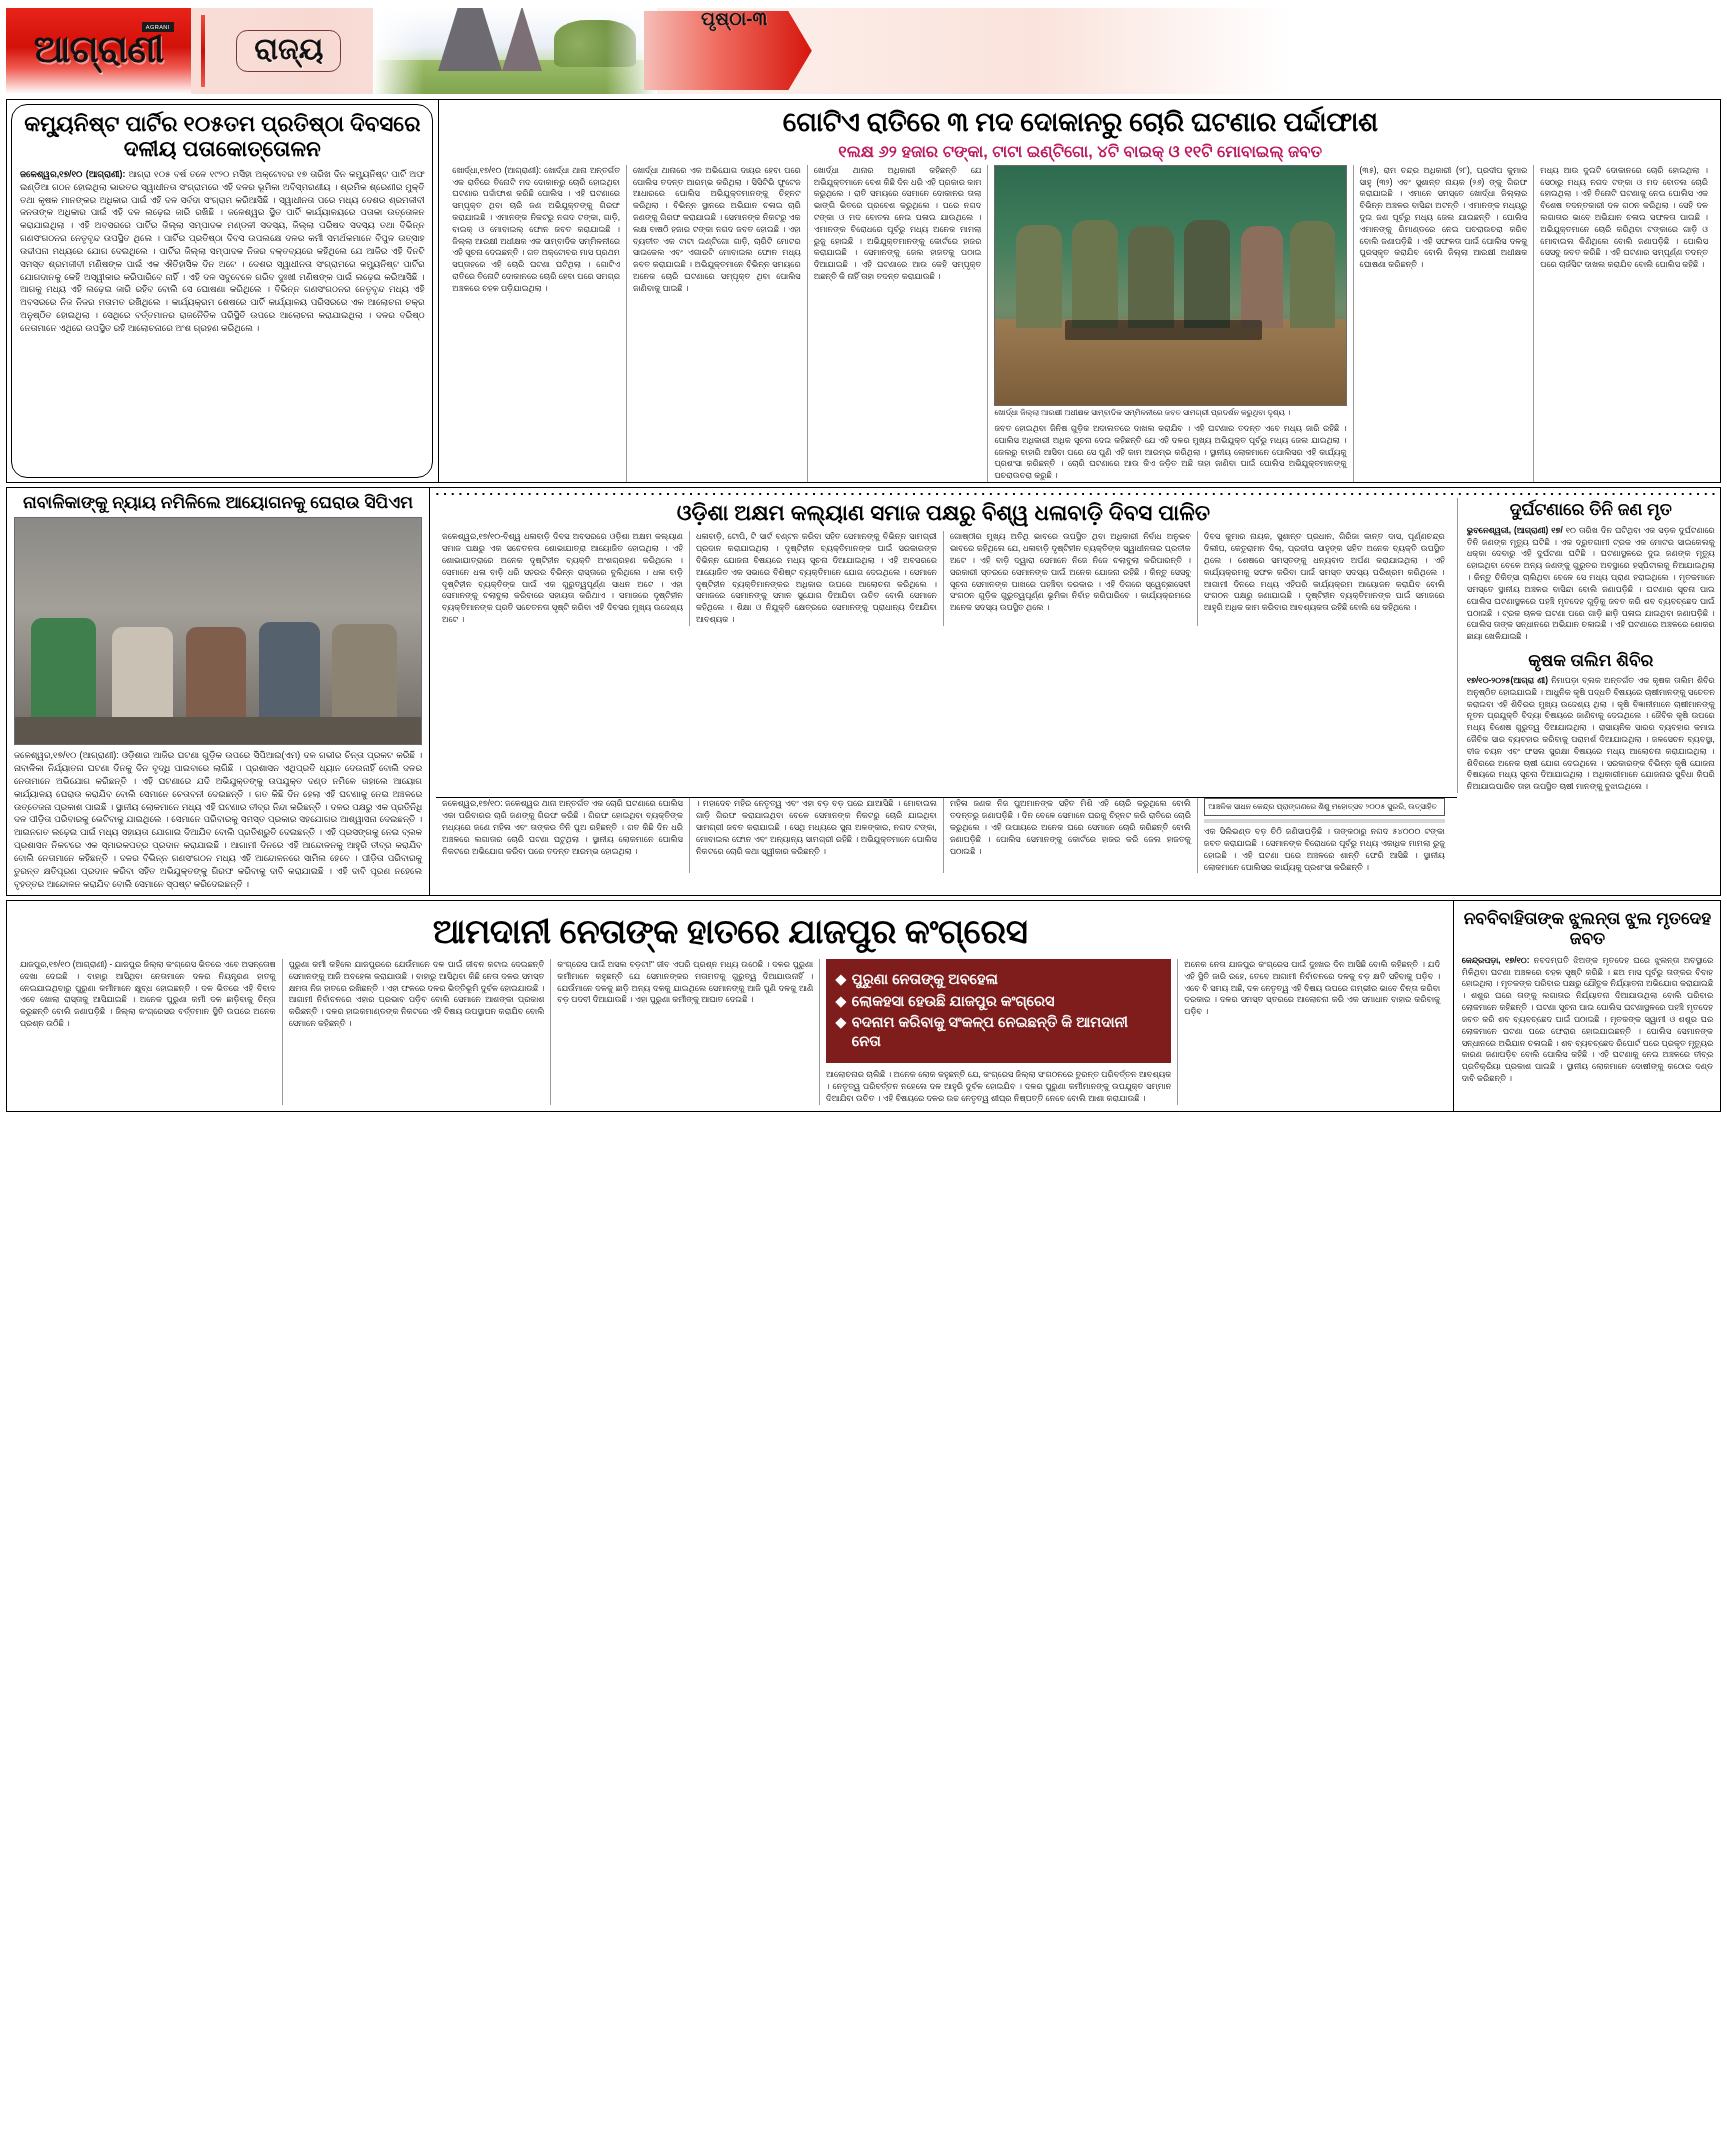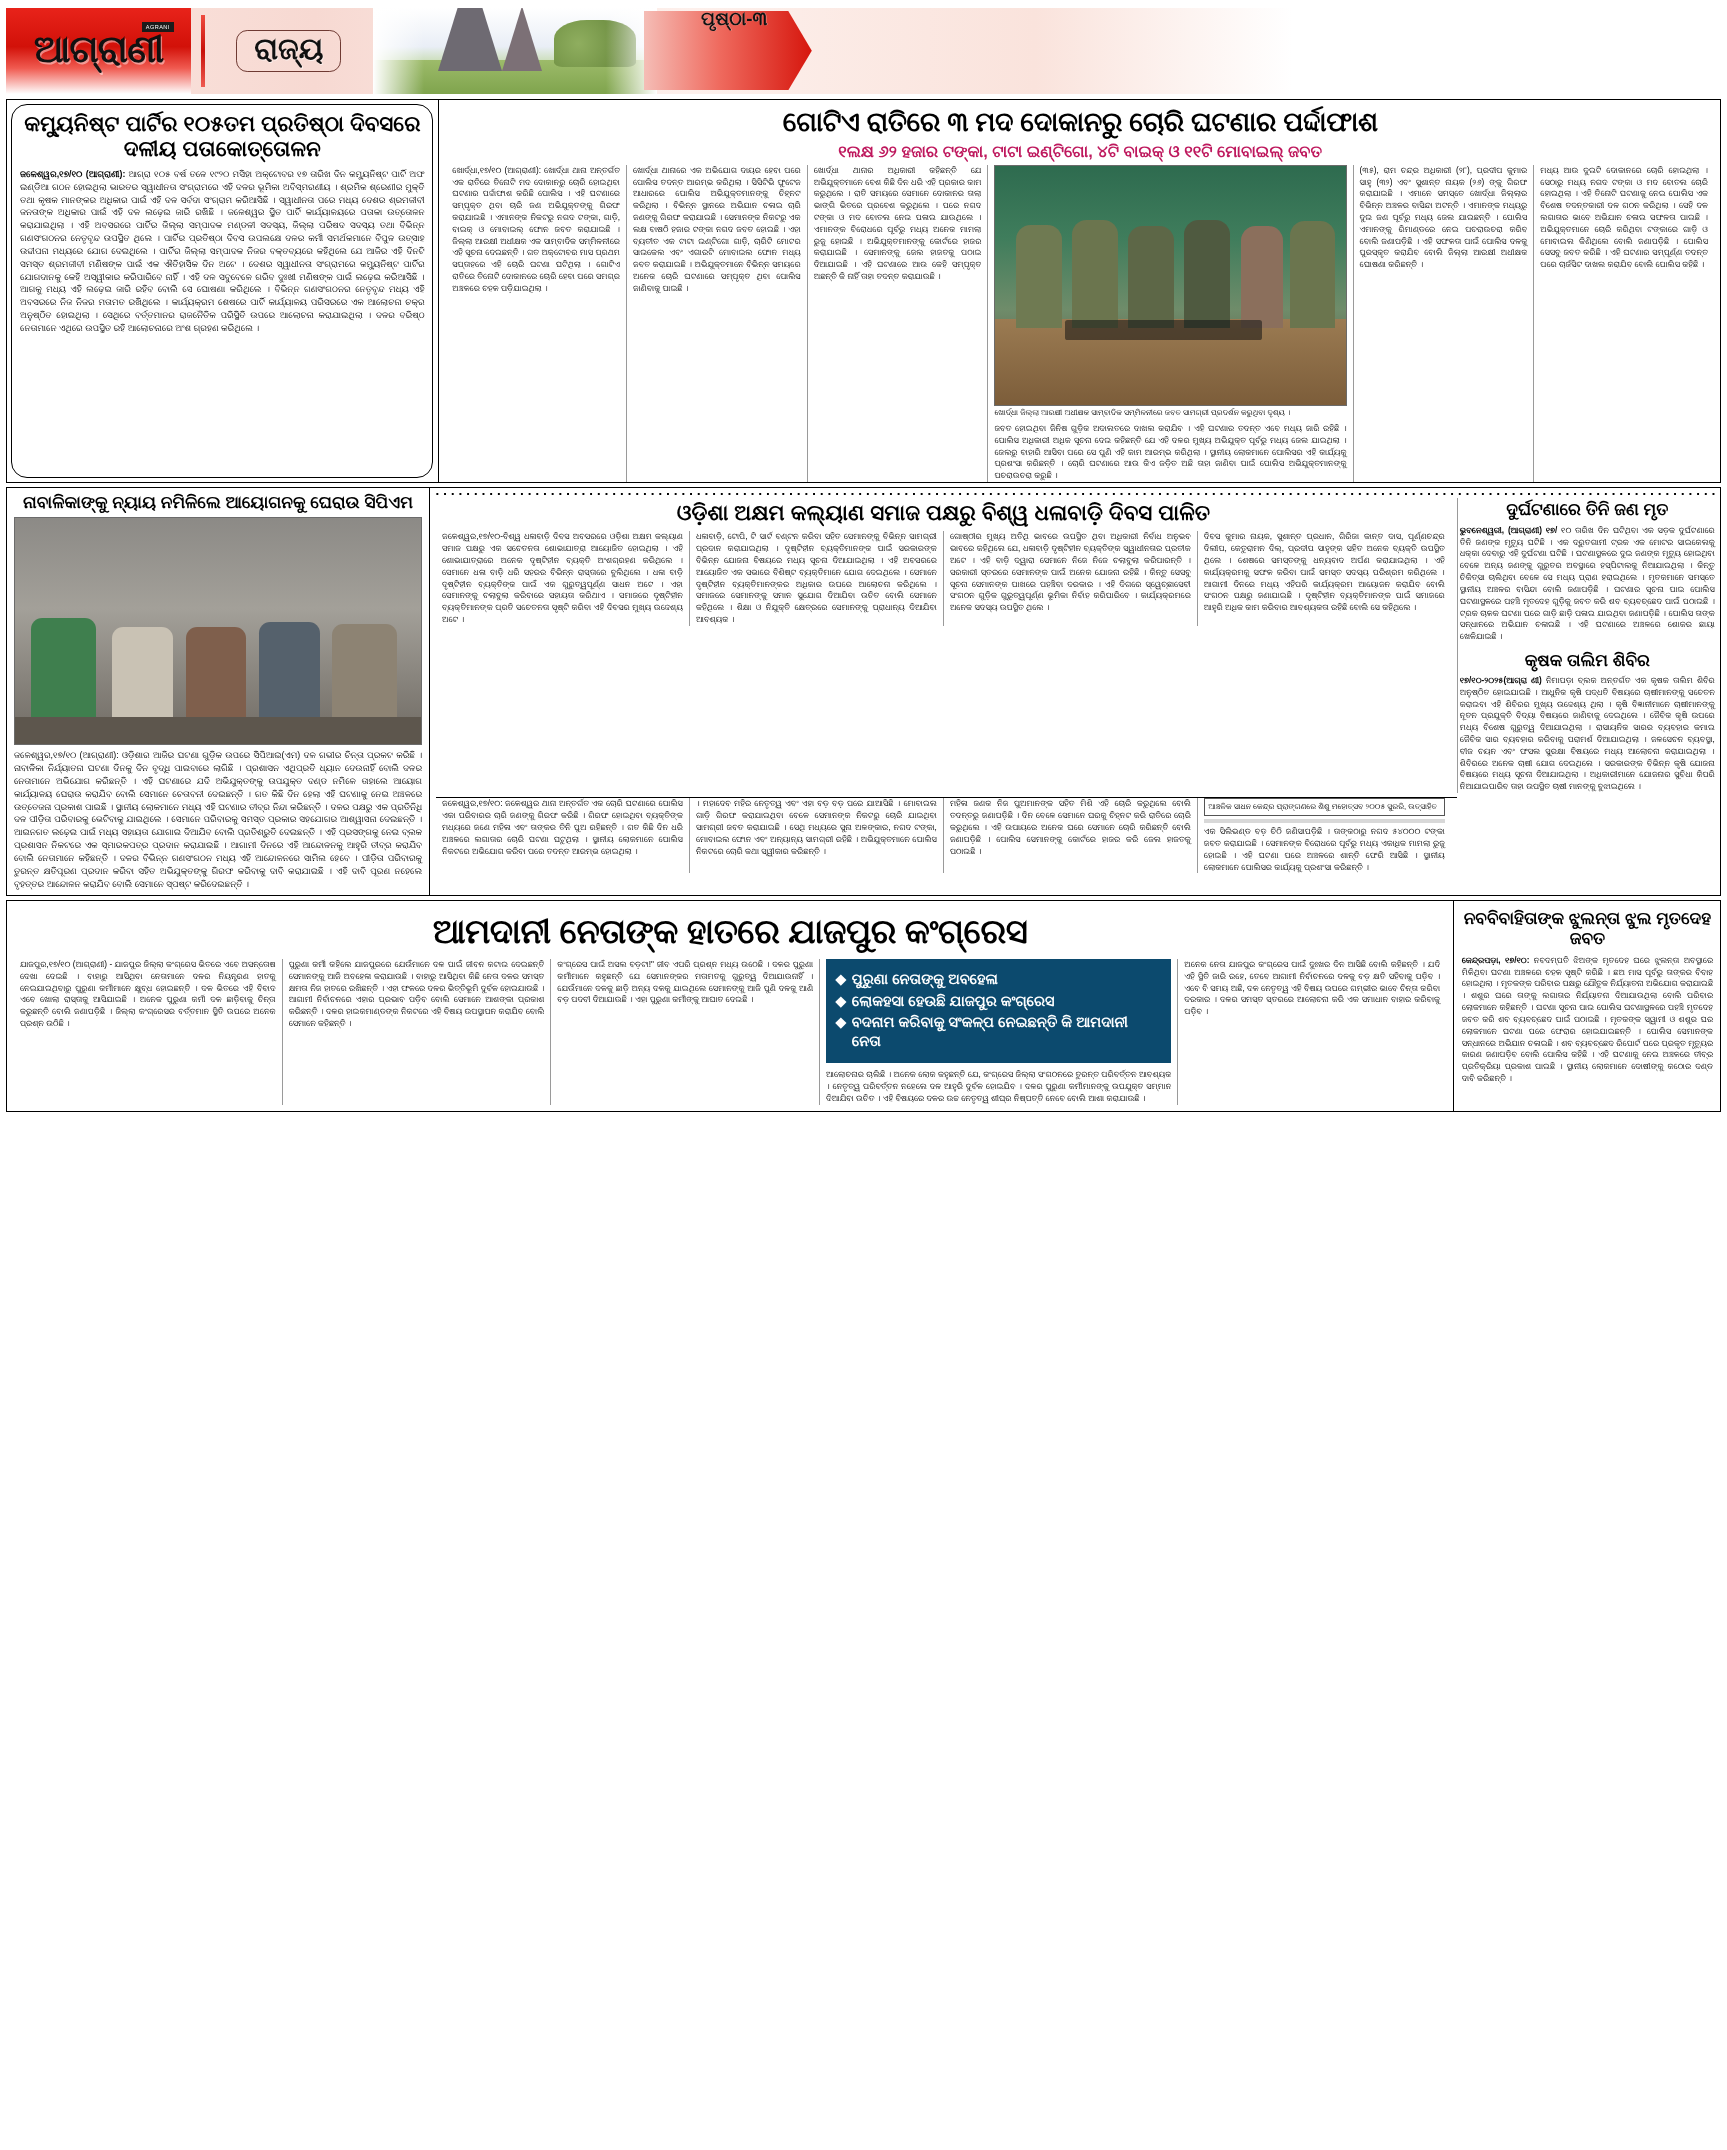--- a/index.html
+++ b/index.html
@@ -194,21 +194,21 @@
   .photo {
     background: #b9bdc4;
     position: relative;
     overflow: hidden;
     border: 0.4px solid #6b6b6b;
   }
   .photo .pbg { position:absolute; inset:0; }
   .caption { font-size: 7.7px; line-height: 1.35; text-align: justify; padding-top: 2.6px; }
 
   .blackbox {
-    background: #0c4a6e;
+    background: #7f1d1d;
     color: #fff;
     padding: 8.6px 11.2px 9.5px 11.2px;
   }
   .blackbox .bl {
     display: flex; align-items: flex-start; gap: 6.9px;
     font-size: 14.6px; font-weight: bold; line-height: 1.3;
     margin: 2.6px 0;
   }
   .blackbox .dia {
     flex: 0 0 auto;
@@ -331,21 +331,21 @@
             </div>
             <div class="col" style="flex:1 1 0;">
               <div class="body-col small">ଗୋଷ୍ଠୀର ମୁଖ୍ୟ ଅତିଥି ଭାବରେ ଉପସ୍ଥିତ ଥିବା ଅଧିକାରୀ ନିର୍ବାଧ ଅନୁଭବ ଭାବରେ କହିଥିଲେ ଯେ, ଧଳାବାଡ଼ି ଦୃଷ୍ଟିହୀନ ବ୍ୟକ୍ତିଙ୍କ ସ୍ୱାଧୀନତାର ପ୍ରତୀକ ଅଟେ । ଏହି ବାଡ଼ି ଦ୍ୱାରା ସେମାନେ ନିଜେ ନିଜେ ଚଲାବୁଲା କରିପାରନ୍ତି । ସରକାରୀ ସ୍ତରରେ ସେମାନଙ୍କ ପାଇଁ ଅନେକ ଯୋଜନା ରହିଛି । କିନ୍ତୁ ସେସବୁ ସୂଚନା ସେମାନଙ୍କ ପାଖରେ ପହଞ୍ଚିବା ଦରକାର । ଏହି ଦିଗରେ ସ୍ୱେଚ୍ଛାସେବୀ ସଂଗଠନ ଗୁଡ଼ିକ ଗୁରୁତ୍ୱପୂର୍ଣ୍ଣ ଭୂମିକା ନିର୍ବାହ କରିପାରିବେ । କାର୍ଯ୍ୟକ୍ରମରେ ଅନେକ ସଦସ୍ୟ ଉପସ୍ଥିତ ଥିଲେ ।</div>
             </div>
             <div class="col" style="flex:1 1 0;">
               <div class="body-col small">ଦିବସ କୁମାର ନାୟକ, ସୁଶାନ୍ତ ପ୍ରଧାନ, ଗିରିଜା କାନ୍ତ ଦାସ, ପୂର୍ଣ୍ଣଚନ୍ଦ୍ର ଦିଲୀପ, କେତୁରାମନ ଦିଲ୍, ପ୍ରଦୀପ ସାହୁଙ୍କ ସହିତ ଅନେକ ବ୍ୟକ୍ତି ଉପସ୍ଥିତ ଥିଲେ । ଶେଷରେ ସମସ୍ତଙ୍କୁ ଧନ୍ୟବାଦ ଅର୍ପଣ କରାଯାଇଥିଲା । ଏହି କାର୍ଯ୍ୟକ୍ରମକୁ ସଫଳ କରିବା ପାଇଁ ସମସ୍ତ ସଦସ୍ୟ ପରିଶ୍ରମ କରିଥିଲେ । ଆଗାମୀ ଦିନରେ ମଧ୍ୟ ଏହିପରି କାର୍ଯ୍ୟକ୍ରମ ଆୟୋଜନ କରାଯିବ ବୋଲି ସଂଗଠନ ପକ୍ଷରୁ ଜଣାଯାଇଛି । ଦୃଷ୍ଟିହୀନ ବ୍ୟକ୍ତିମାନଙ୍କ ପାଇଁ ସମାଜରେ ଆହୁରି ଅଧିକ କାମ କରିବାର ଆବଶ୍ୟକତା ରହିଛି ବୋଲି ସେ କହିଥିଲେ ।</div>
             </div>
           </div>
         </div>
 
-        <div style="flex:0 0 258px; border-left:0.4px solid #9a9a9a; padding-left:2px;">
+        <div style="flex:0 0 258px; border-left:0.4px solid #9a9a9a; padding-left:9px;">
           <div class="hl-md" style="text-align:center;padding:2.6px 0 4.3px 0;">ଦୁର୍ଘଟଣାରେ ତିନି ଜଣ ମୃତ</div>
           <div class="body-col small">
             <span style="font-weight:bold">ଭୁବନେଶ୍ୱରୀ, (ଆଗ୍ରାଣୀ) ୧୭/</span>
             <span>୧୦ ତାରିଖ ଦିନ ଘଟିଥିବା ଏକ ସଡ଼କ ଦୁର୍ଘଟଣାରେ ତିନି ଜଣଙ୍କ ମୃତ୍ୟୁ ଘଟିଛି । ଏକ ଦ୍ରୁତଗାମୀ ଟ୍ରକ ଏକ ମୋଟର ସାଇକେଲକୁ ଧକ୍କା ଦେବାରୁ ଏହି ଦୁର୍ଘଟଣା ଘଟିଛି । ଘଟଣାସ୍ଥଳରେ ଦୁଇ ଜଣଙ୍କ ମୃତ୍ୟୁ ହୋଇଥିବା ବେଳେ ଅନ୍ୟ ଜଣଙ୍କୁ ଗୁରୁତର ଅବସ୍ଥାରେ ହସ୍ପିଟାଲକୁ ନିଆଯାଇଥିଲା । କିନ୍ତୁ ଚିକିତ୍ସା ଚାଲିଥିବା ବେଳେ ସେ ମଧ୍ୟ ପ୍ରାଣ ହରାଇଥିଲେ । ମୃତକମାନେ ସମସ୍ତେ ସ୍ଥାନୀୟ ଅଞ୍ଚଳର ବାସିନ୍ଦା ବୋଲି ଜଣାପଡ଼ିଛି । ଘଟଣାର ସୂଚନା ପାଇ ପୋଲିସ ଘଟଣାସ୍ଥଳରେ ପହଞ୍ଚି ମୃତଦେହ ଗୁଡ଼ିକୁ ଜବତ କରି ଶବ ବ୍ୟବଚ୍ଛେଦ ପାଇଁ ପଠାଇଛି । ଟ୍ରକ ଚାଳକ ଘଟଣା ପରେ ଗାଡ଼ି ଛାଡ଼ି ପଳାଇ ଯାଇଥିବା ଜଣାପଡ଼ିଛି । ପୋଲିସ ତାଙ୍କ ସନ୍ଧାନରେ ଅଭିଯାନ ଚଳାଇଛି । ଏହି ଘଟଣାରେ ଅଞ୍ଚଳରେ ଶୋକର ଛାୟା ଖେଳିଯାଇଛି ।</span>
           </div>
           <div class="hl-md" style="text-align:center;padding:7.7px 0 4.3px 0;">କୃଷକ ତାଲିମ ଶିବିର</div>
           <div class="body-col small">
             <span style="font-weight:bold">୧୭/୧୦-୨୦୨୫(ଆଗ୍ରା ଣୀ)</span>
             <span>ନିମାପଡ଼ା ବ୍ଲକ ଅନ୍ତର୍ଗତ ଏକ କୃଷକ ତାଲିମ ଶିବିର ଅନୁଷ୍ଠିତ ହୋଇଯାଇଛି । ଆଧୁନିକ କୃଷି ପଦ୍ଧତି ବିଷୟରେ ଚାଷୀମାନଙ୍କୁ ସଚେତନ କରାଇବା ଏହି ଶିବିରର ମୁଖ୍ୟ ଉଦ୍ଦେଶ୍ୟ ଥିଲା । କୃଷି ବିଜ୍ଞାନୀମାନେ ଚାଷୀମାନଙ୍କୁ ନୂତନ ପ୍ରଯୁକ୍ତି ବିଦ୍ୟା ବିଷୟରେ ଜାଣିବାକୁ ଦେଇଥିଲେ । ଜୈବିକ କୃଷି ଉପରେ ମଧ୍ୟ ବିଶେଷ ଗୁରୁତ୍ୱ ଦିଆଯାଇଥିଲା । ରାସାୟନିକ ସାରର ବ୍ୟବହାର କମାଇ ଜୈବିକ ସାର ବ୍ୟବହାର କରିବାକୁ ପରାମର୍ଶ ଦିଆଯାଇଥିଲା । ଜଳସେଚନ ବ୍ୟବସ୍ଥା, ବୀଜ ଚୟନ ଏବଂ ଫସଲ ସୁରକ୍ଷା ବିଷୟରେ ମଧ୍ୟ ଆଲୋଚନା କରାଯାଇଥିଲା । ଶିବିରରେ ଅନେକ ଚାଷୀ ଯୋଗ ଦେଇଥିଲେ । ସରକାରଙ୍କ ବିଭିନ୍ନ କୃଷି ଯୋଜନା ବିଷୟରେ ମଧ୍ୟ ସୂଚନା ଦିଆଯାଇଥିଲା । ଅଧିକାରୀମାନେ ଯୋଜନାର ସୁବିଧା କିପରି ନିଆଯାଇପାରିବ ତାହା ଉପସ୍ଥିତ ଚାଷୀ ମାନଙ୍କୁ ବୁଝାଇଥିଲେ ।</span>
           </div>

